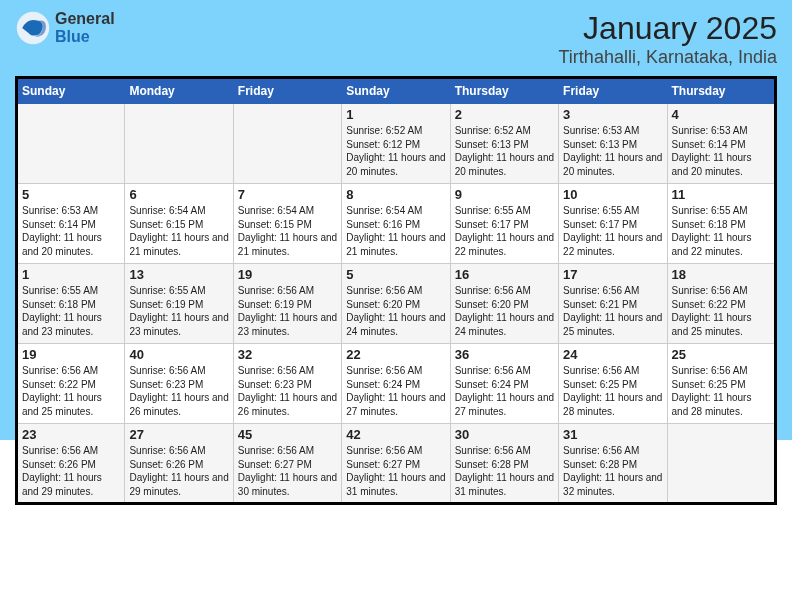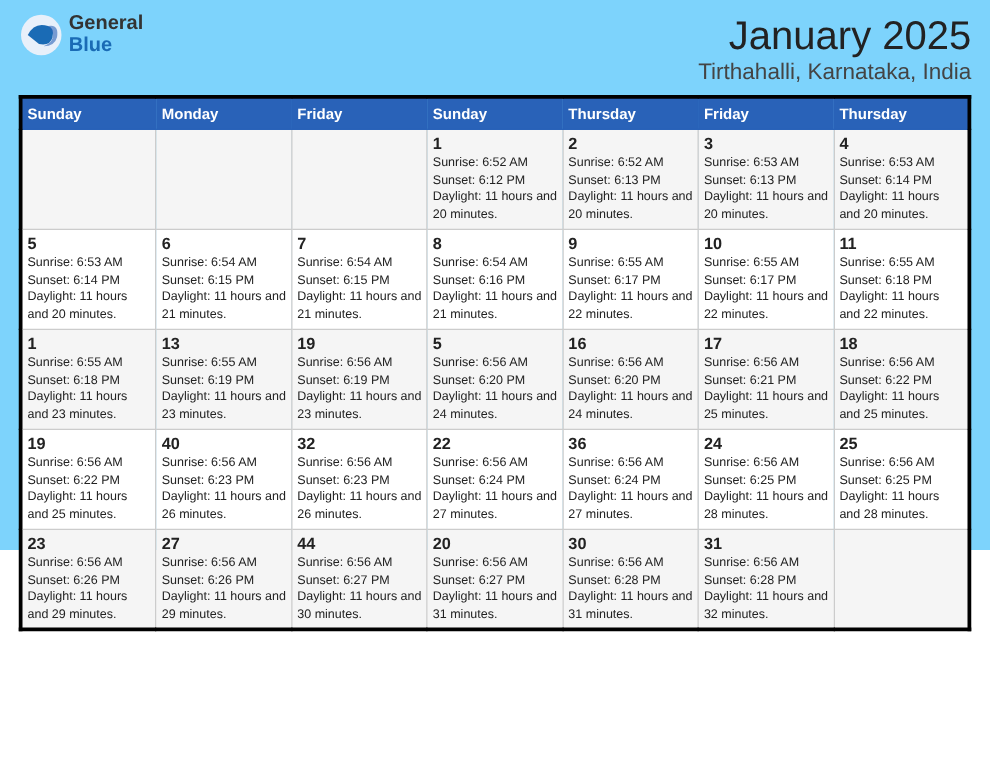--- a/index.html
+++ b/index.html
@@ -243,25 +243,25 @@
         <tr>
           <td>
             <span class="cell-day">23</span>
             <div class="cell-info">Sunrise: 6:56 AM<br>Sunset: 6:26 PM<br>Daylight: 11 hours and 29 minutes.</div>
           </td>
           <td>
             <span class="cell-day">27</span>
             <div class="cell-info">Sunrise: 6:56 AM<br>Sunset: 6:26 PM<br>Daylight: 11 hours and 29 minutes.</div>
           </td>
           <td>
-            <span class="cell-day">44</span>
+            <span class="cell-day">45</span>
             <div class="cell-info">Sunrise: 6:56 AM<br>Sunset: 6:27 PM<br>Daylight: 11 hours and 30 minutes.</div>
           </td>
           <td>
-            <span class="cell-day">20</span>
+            <span class="cell-day">42</span>
             <div class="cell-info">Sunrise: 6:56 AM<br>Sunset: 6:27 PM<br>Daylight: 11 hours and 31 minutes.</div>
           </td>
           <td>
             <span class="cell-day">30</span>
             <div class="cell-info">Sunrise: 6:56 AM<br>Sunset: 6:28 PM<br>Daylight: 11 hours and 31 minutes.</div>
           </td>
           <td>
             <span class="cell-day">31</span>
             <div class="cell-info">Sunrise: 6:56 AM<br>Sunset: 6:28 PM<br>Daylight: 11 hours and 32 minutes.</div>
           </td>

